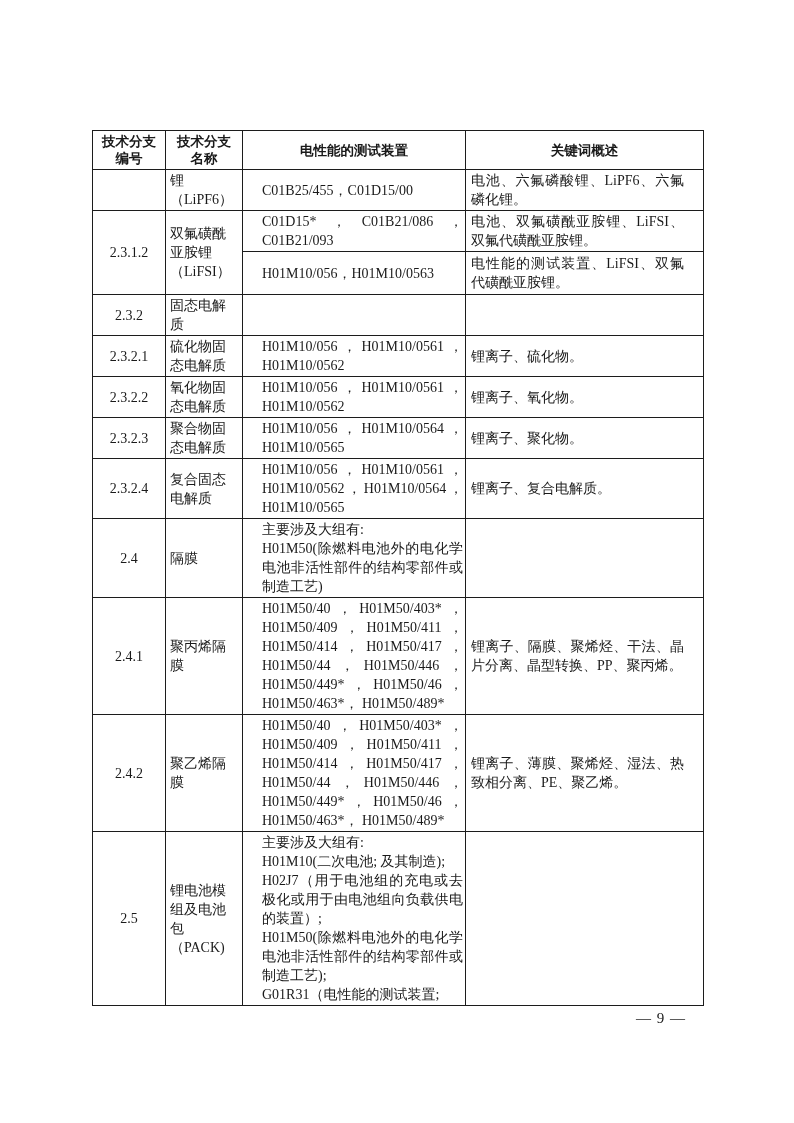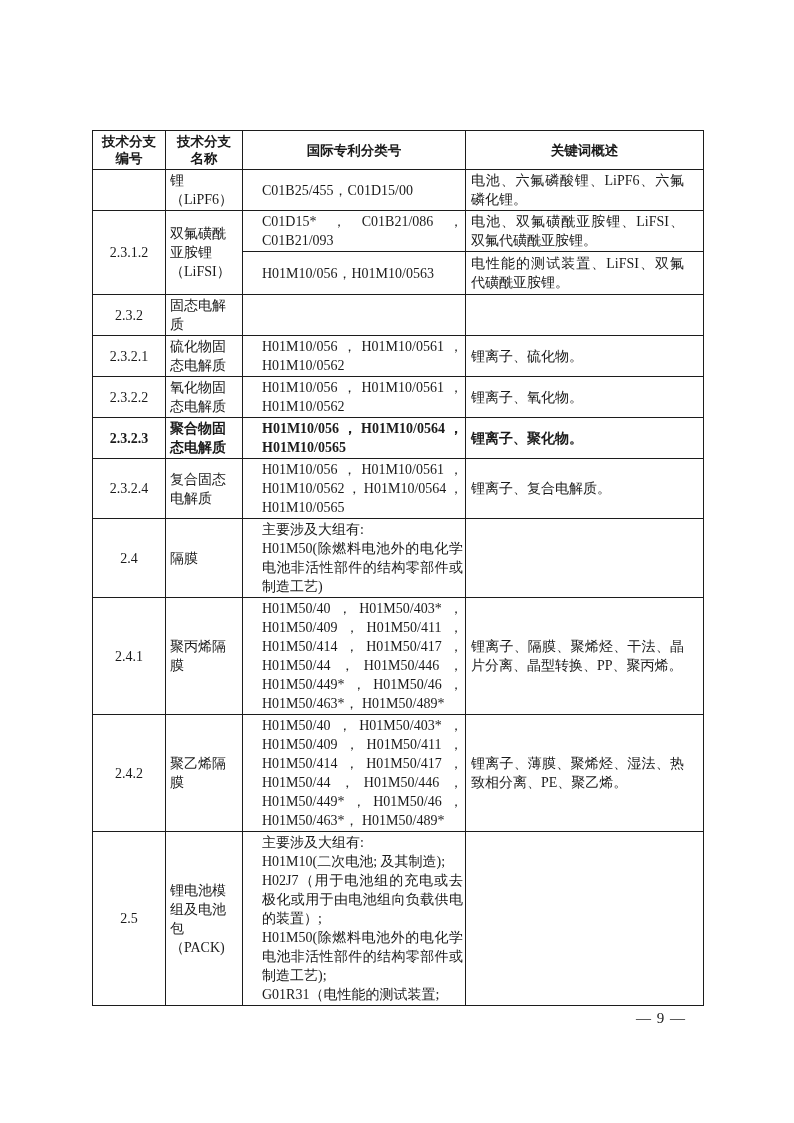--- a/index.html
+++ b/index.html
@@ -67,21 +67,21 @@
         <col class="c2">
         <col class="c3">
         <col class="c4">
     </colgroup>
     <tbody>
       <tr style="height:36px;">
         <th>技术分支
 编号</th>
         <th>技术分支
 名称</th>
-        <th>国际专利分类号</th>
+        <th>电性能的测试装置</th>
         <th>关键词概述</th>
       </tr>
 
       <tr style="height:38px;">
         <td class="no"></td>
         <td class="name">锂
 （LiPF6）</td>
         <td class="ipc">C01B25/455，C01D15/00</td>
         <td class="kw">电池、六氟磷酸锂、LiPF6、六氟磷化锂。</td>
       </tr>
@@ -116,21 +116,21 @@
       </tr>
 
       <tr style="height:38px;">
         <td class="no">2.3.2.2</td>
         <td class="name">氧化物固
 态电解质</td>
         <td class="ipc">H01M10/056，H01M10/0561，H01M10/0562</td>
         <td class="kw">锂离子、氧化物。</td>
       </tr>
 
-      <tr style="height:37px;font-weight:bold;">
+      <tr style="height:37px;">
         <td class="no">2.3.2.3</td>
         <td class="name">聚合物固
 态电解质</td>
         <td class="ipc">H01M10/056，H01M10/0564，H01M10/0565</td>
         <td class="kw">锂离子、聚化物。</td>
       </tr>
 
       <tr style="height:56px;">
         <td class="no">2.3.2.4</td>
         <td class="name">复合固态

